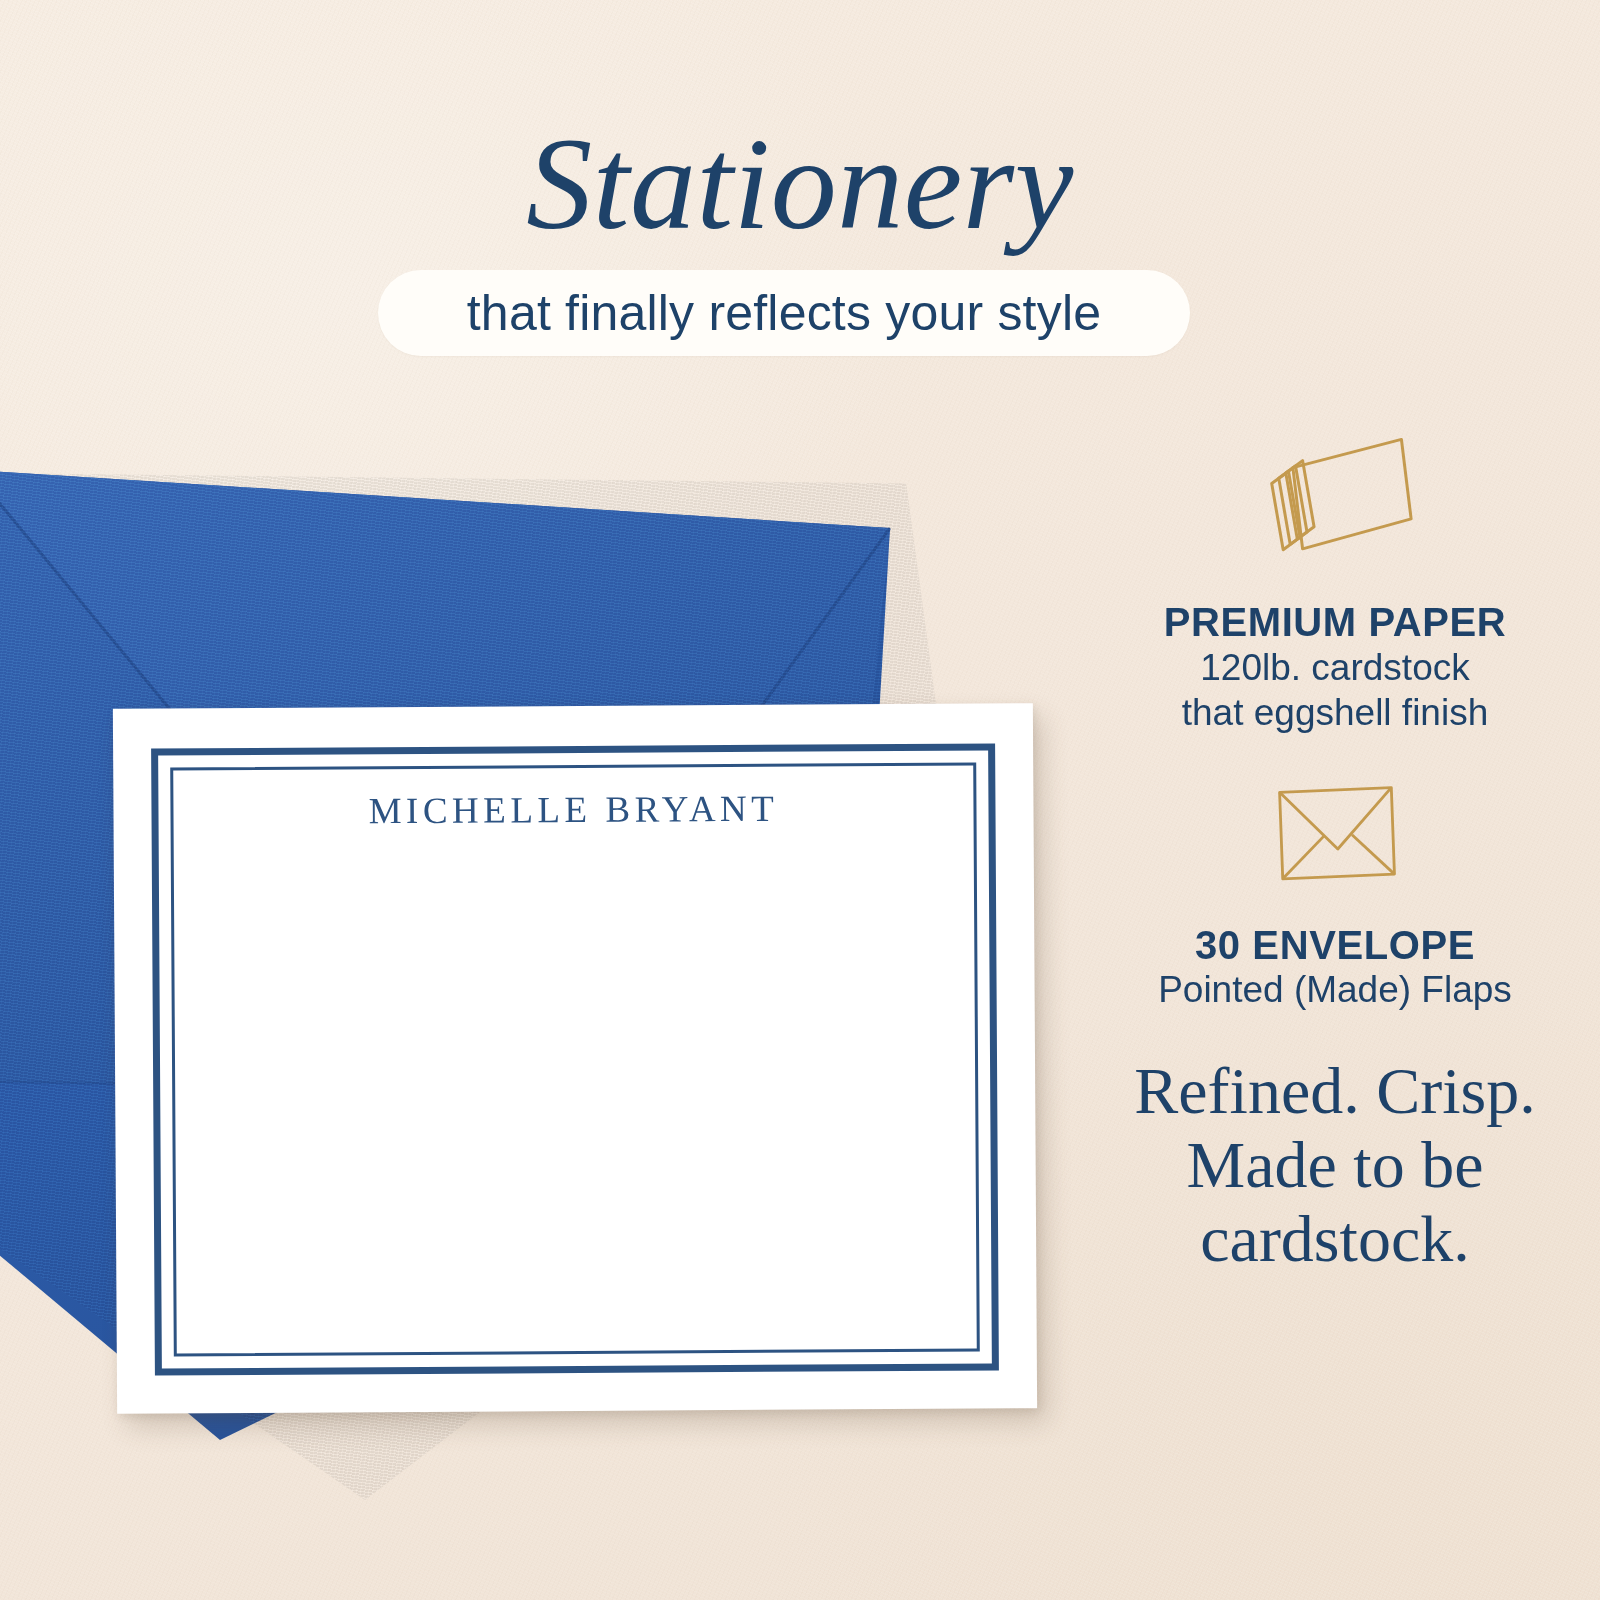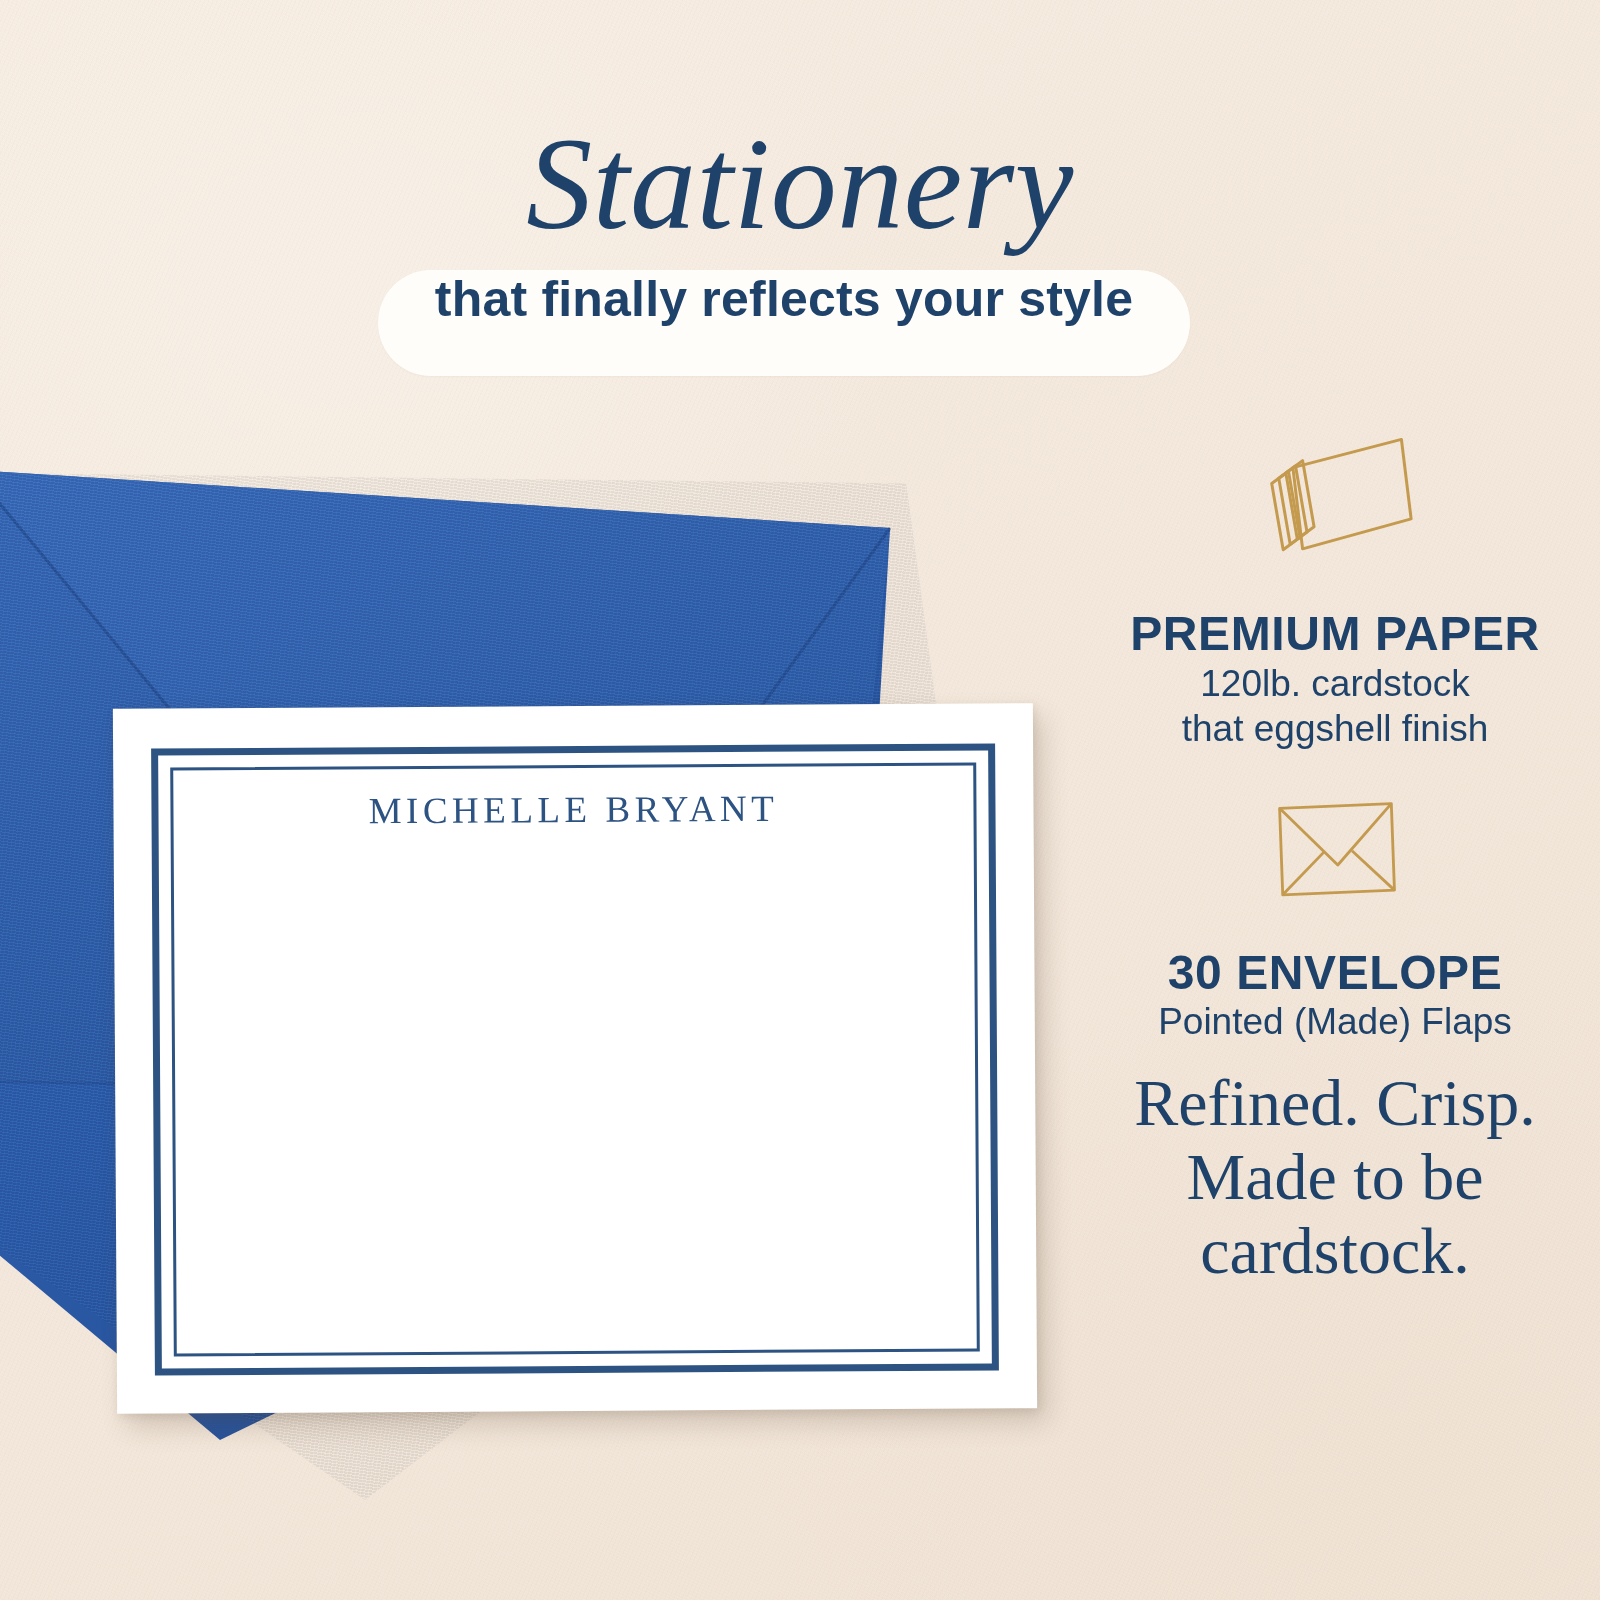--- a/index.html
+++ b/index.html
@@ -30,26 +30,25 @@
     position:absolute; left:0; right:0; top:118px;
     text-align:center;
     font-family:"Liberation Serif", serif;
     font-size:132px; line-height:1; letter-spacing:.5px;
     color:#1e4269;
     z-index:6;
     font-style:italic;
   }
   .subpill {
     position:absolute; left:378px; top:270px;
-    width:812px; height:106px;
+    width:812px; height:86px;
     background:#fffdf9; border-radius:60px;
-    display:flex; justify-content:center;
+    display:flex; align-items:center; justify-content:center;
     z-index:5;
     box-shadow:0 1px 2px rgba(120,90,60,.05);
-    font-weight:bold;
   }
   .subpill span {
     font-size:50px; color:#1e4269; letter-spacing:.2px; white-space:nowrap;
   }
 
   
   #envelope { position:absolute; left:-250px; top:430px; width:1230px; height:1070px; z-index:2; }
   #envelope svg { display:block; width:100%; height:100%; }
   #env-tex {
     position:absolute; inset:0; pointer-events:none; mix-blend-mode:overlay; opacity:.5;
@@ -84,31 +83,31 @@
   }
 
   
   #features {
     position:absolute; left:1090px; top:420px; width:490px;
     text-align:center; color:#1e4269; z-index:6;
   }
   .feature { margin-bottom:18px; }
   .feat-icon { display:flex; justify-content:center; align-items:flex-end; }
   .feat-title {
-    font-size:48px; font-weight:bold; letter-spacing:.6px; line-height:1.12;
-    margin-top:31px;
+    font-size:40px; font-weight:bold; letter-spacing:.6px; line-height:1.12;
+    margin-top:24px;
   }
   .feat-sub { font-size:37px; line-height:1.16; margin-top:2px; }
 
   #paper-icon   { height:150px; margin-bottom:6px; }
   #swatch-icon  { height:132px; margin-bottom:4px; }
   #env-icon     { height:118px; margin-bottom:6px; }
 
   #tagline {
-    margin-top:22px;
+    margin-top:42px;
     font-family:"Liberation Serif", serif;
     font-size:66px; line-height:1.12; color:#1e4269;
   }
 </style>
 </head>
 <body>
 
 <div id="stage">
 
   <div id="envelope">

